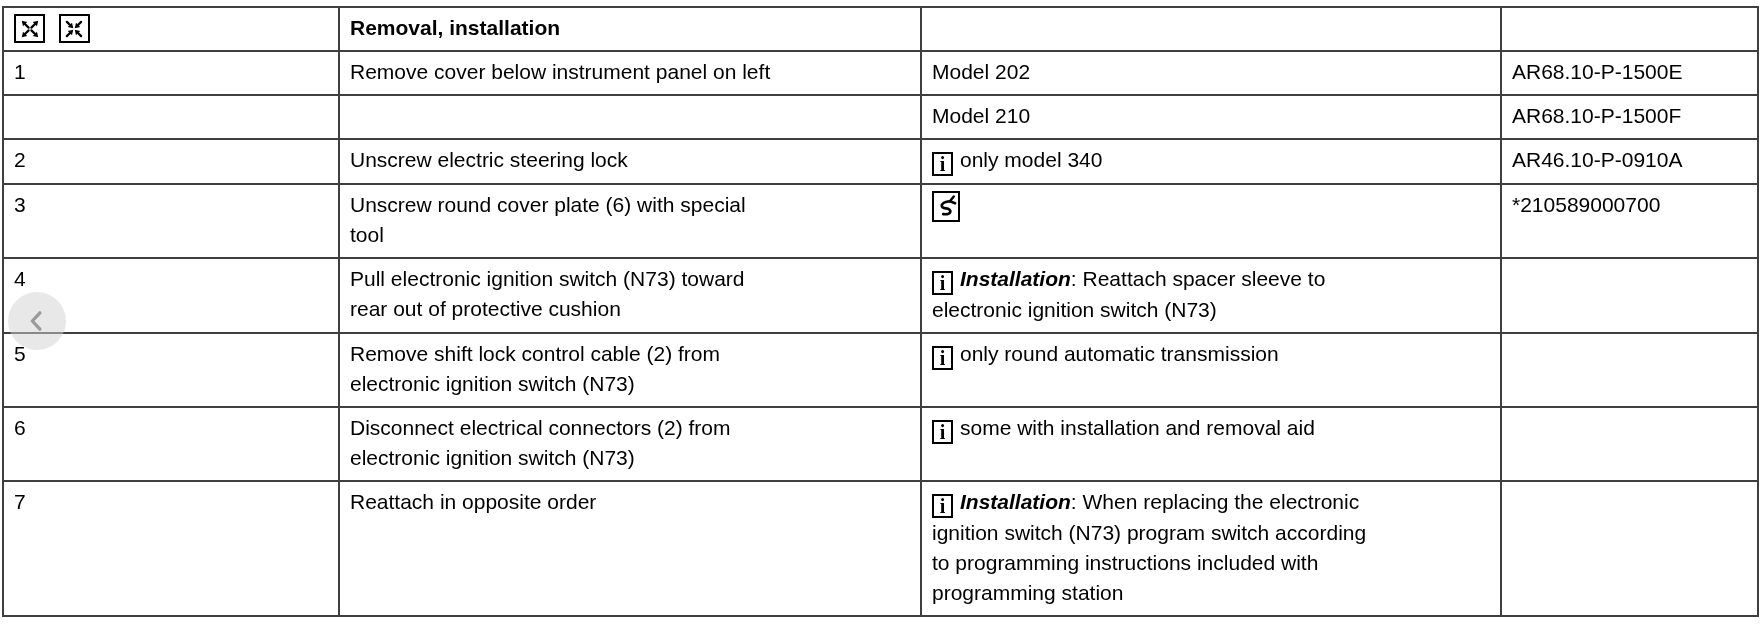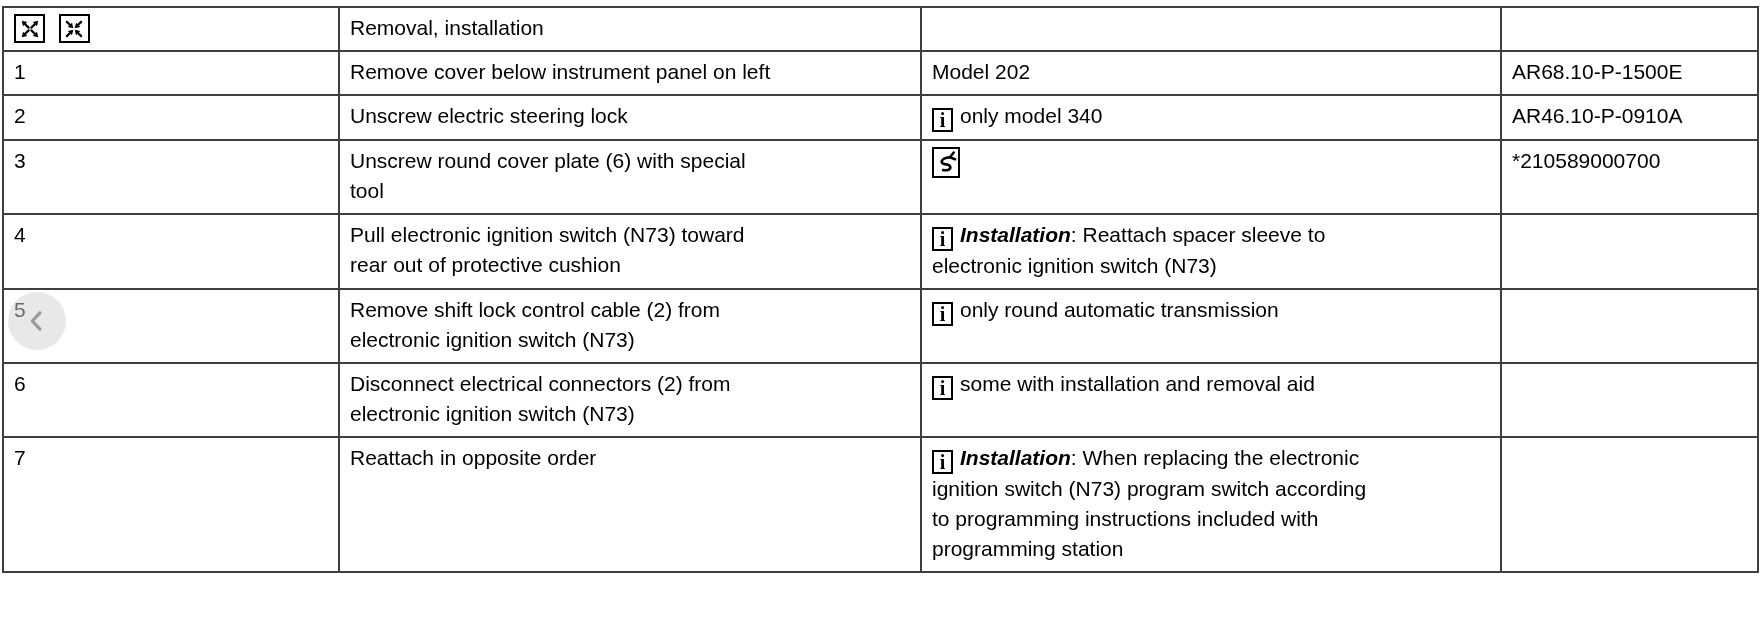--- a/index.html
+++ b/index.html
@@ -21,21 +21,21 @@
   .wis-table th, .wis-table td {
     border: 2px solid #3f3f3f;
     vertical-align: top;
     text-align: left;
     padding: 5px 8px 7px 10px;
     font-size: 21px;
     line-height: 30px;
     font-weight: normal;
     overflow: hidden;
   }
-  .wis-table th.h-title { font-weight: normal; }
+  .wis-table th.h-title { font-weight: bold; }
   .col-step  { width: 336px; }
   .col-instr { width: 582px; }
   .col-note  { width: 580px; }
   .col-ref   { width: 257px; }
   .c-instr, .c-note { white-space: pre-wrap; }
 
   
   .hdr-icon {
     display: inline-flex; align-items: center; justify-content: center;
     width: 31px; height: 29px;
@@ -121,20 +121,26 @@
     </tr>
   </thead>
   <tbody>
   <tr>
     <td class="c-step">1</td>
     <td class="c-instr">Remove cover below instrument panel on left</td>
     <td class="c-note"><span>Model 202</span></td>
     <td class="c-ref">AR68.10-P-1500E</td>
   </tr>
 
+  <tr>
+    <td class="c-step"></td>
+    <td class="c-instr"></td>
+    <td class="c-note"><span>Model 210</span></td>
+    <td class="c-ref">AR68.10-P-1500F</td>
+  </tr>
 
   <tr>
     <td class="c-step">2</td>
     <td class="c-instr">Unscrew electric steering lock</td>
     <td class="c-note"><span class="i-box">i</span><span>only model 340</span></td>
     <td class="c-ref">AR46.10-P-0910A</td>
   </tr>
 
   <tr>
     <td class="c-step">3</td>

